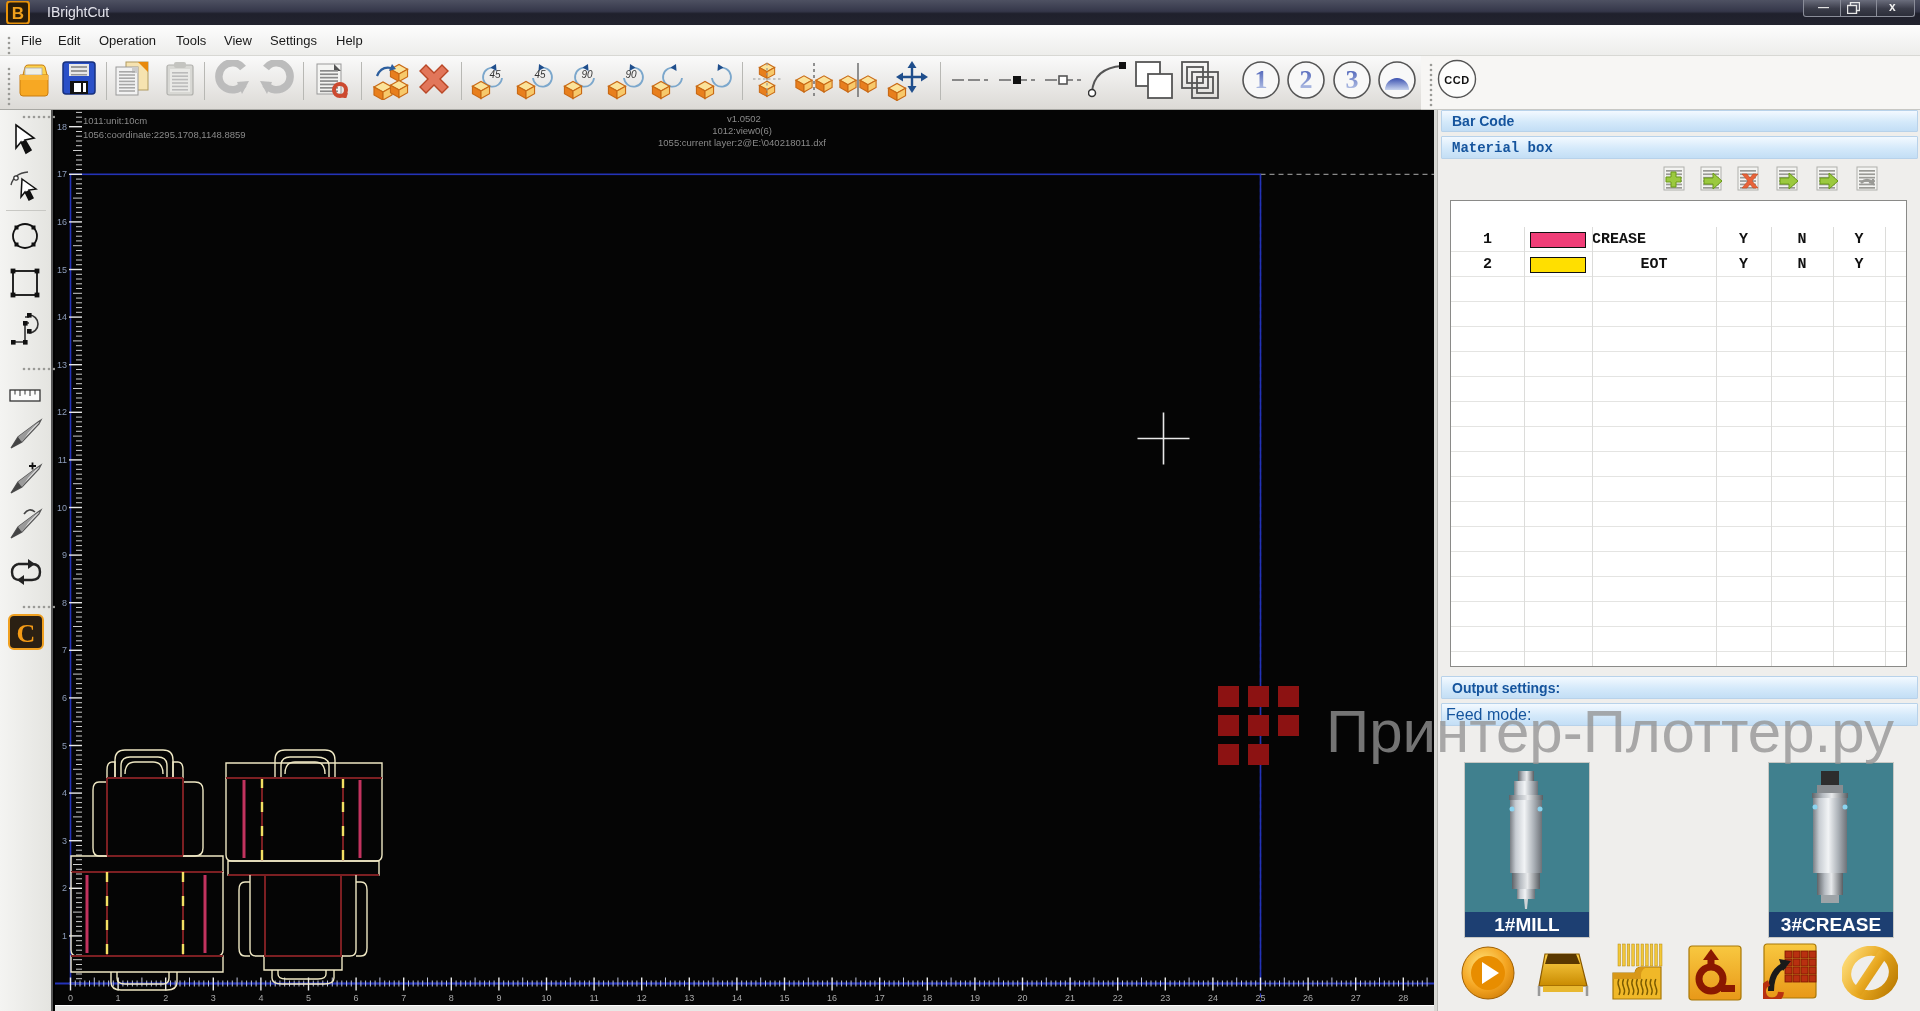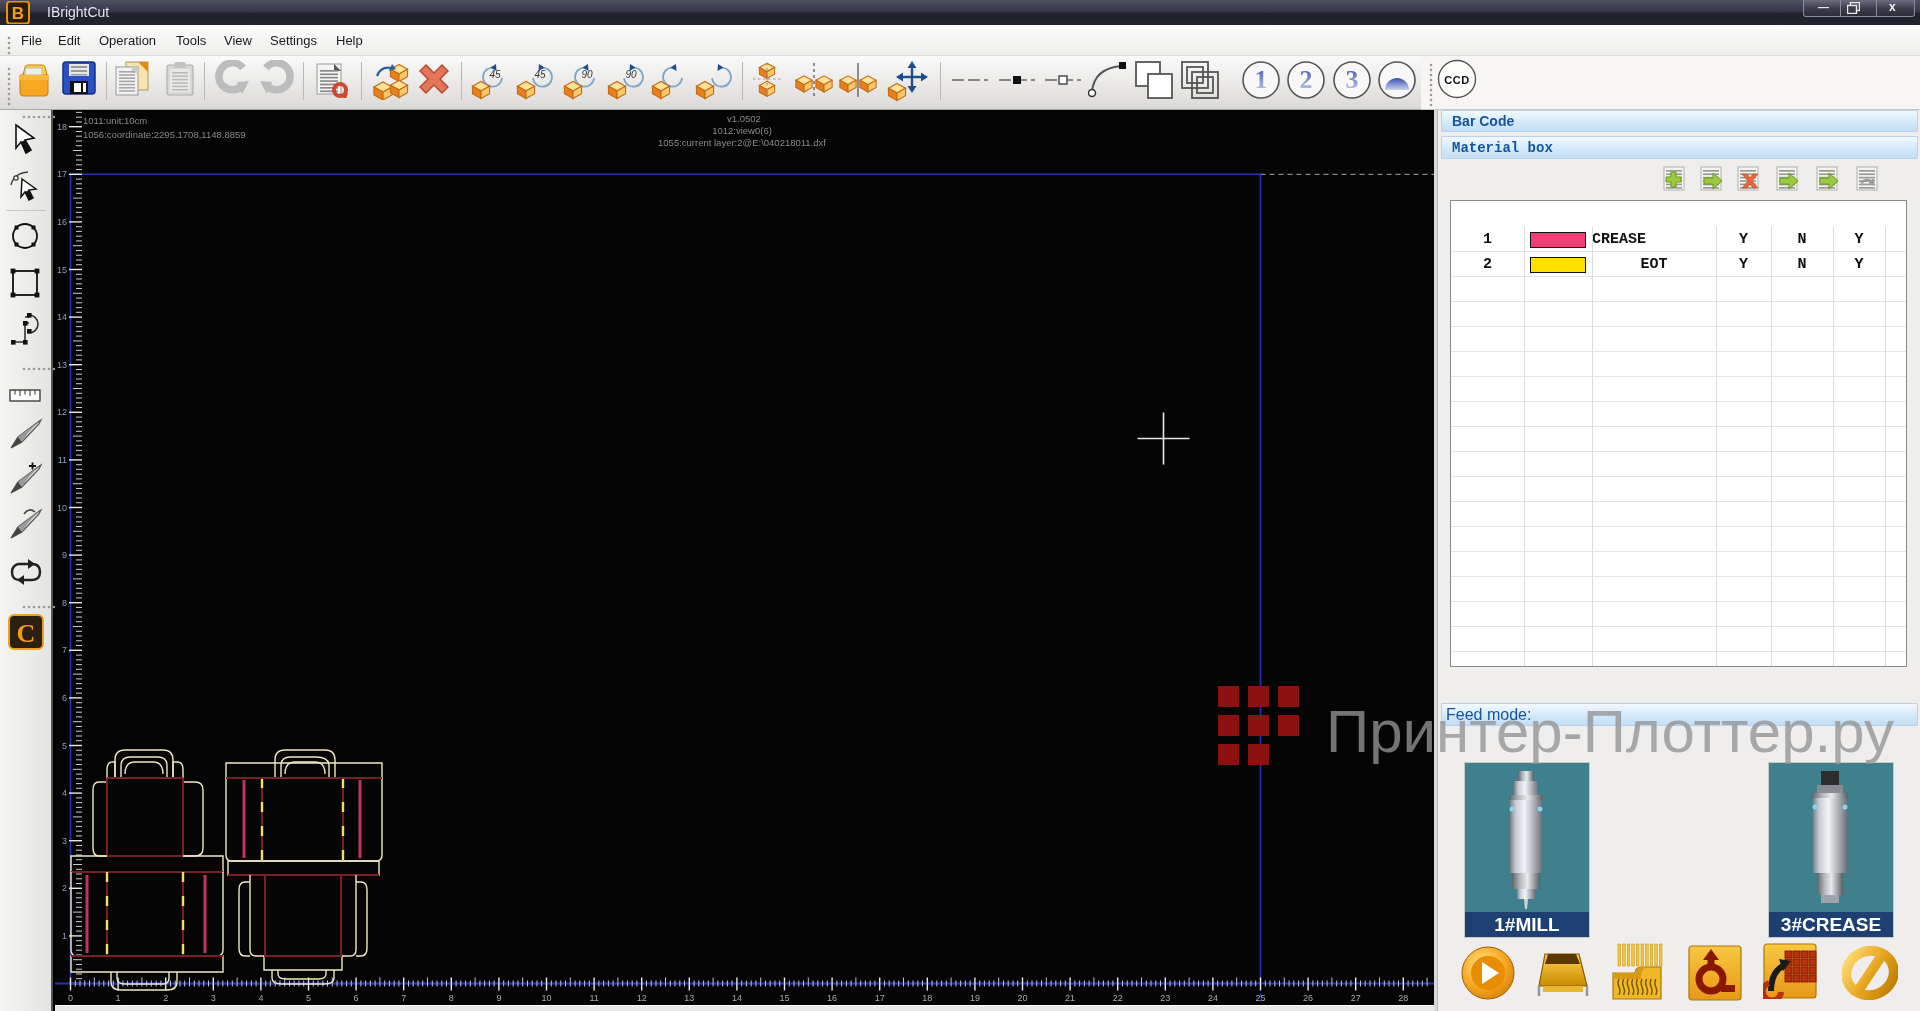--- a/index.html
+++ b/index.html
@@ -1306,20 +1306,23 @@
         <div class="abs" style="left:73px;top:0;width:68px;height:25px;"></div>
         <div class="abs" style="left:141px;top:0;width:124px;height:25px;text-align:center;line-height:25px;"></div>
         <div class="abs" style="left:73px;top:0;width:1px;height:25px;background:#dcdcda"></div>
         <div class="abs" style="left:141px;top:0;width:1px;height:25px;background:#dcdcda"></div>
         <div class="abs" style="left:265px;top:0;width:1px;height:25px;background:#dcdcda"></div>
         <div class="abs" style="left:320px;top:0;width:1px;height:25px;background:#dcdcda"></div>
         <div class="abs" style="left:382px;top:0;width:1px;height:25px;background:#dcdcda"></div>
         <div class="abs" style="left:434px;top:0;width:1px;height:25px;background:#dcdcda"></div>
       </div>
     </div>
+    <div style="position:absolute;left:3px;top:566px;width:477px;height:23px;background:linear-gradient(#f3f9ff,#d4e9fa 55%,#c3def5);border:1px solid #b8d2ea;border-radius:1px;">
+      <span style="position:absolute;left:10px;top:50%;transform:translateY(-50%);font-weight:bold;font-size:14px;color:#15549d;">Output settings:</span>
+    </div>
     <div style="position:absolute;left:3px;top:593px;width:477px;height:23px;background:linear-gradient(#f3f9ff,#d4e9fa 55%,#c3def5);border:1px solid #b8d2ea;border-radius:1px;">
       <span style="position:absolute;left:4px;top:50%;transform:translateY(-50%);font-weight:normal;font-size:16px;color:#15549d;">Feed mode:</span>
     </div>
     <div style="position:absolute;left:26px;top:652px;width:126px;height:176px;background:#40808e;border:1px solid #c8c8c4;"><svg width="124" height="150" viewBox="0 0 124 150">
         <defs>
           <linearGradient id="met" x1="0" y1="0" x2="1" y2="0">
             <stop offset="0" stop-color="#7a7f85"></stop>
             <stop offset="0.18" stop-color="#c7ccd2"></stop>
             <stop offset="0.45" stop-color="#f2f4f6"></stop>
             <stop offset="0.75" stop-color="#aab0b6"></stop>

